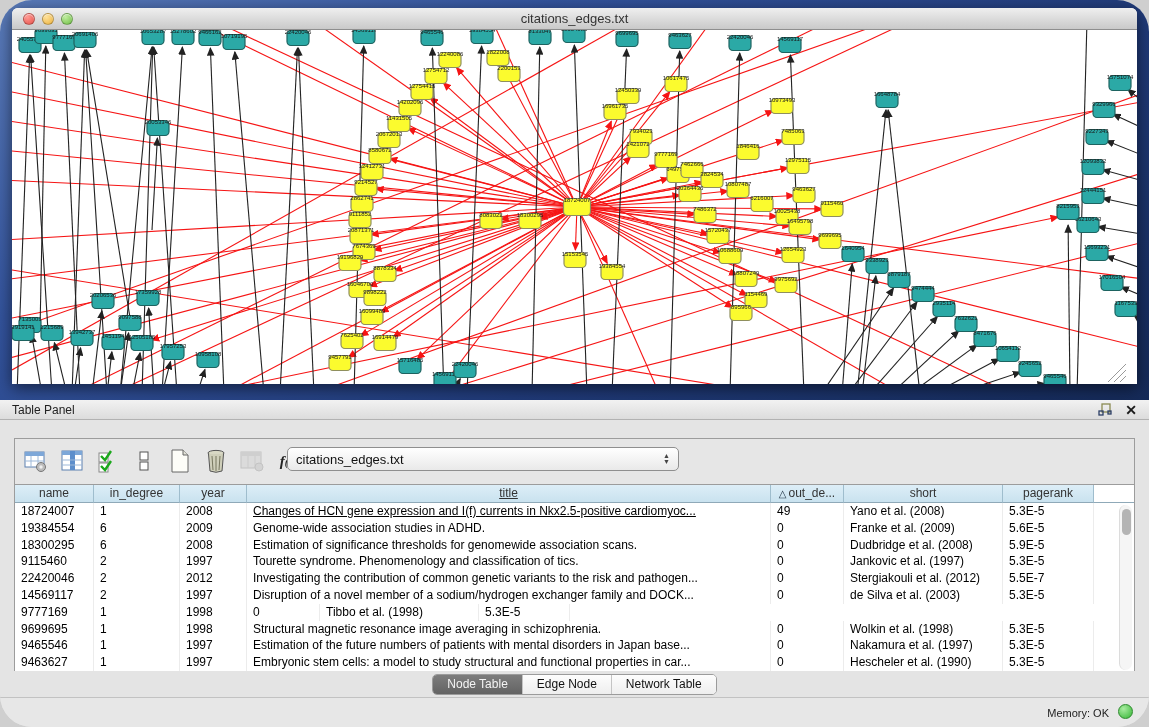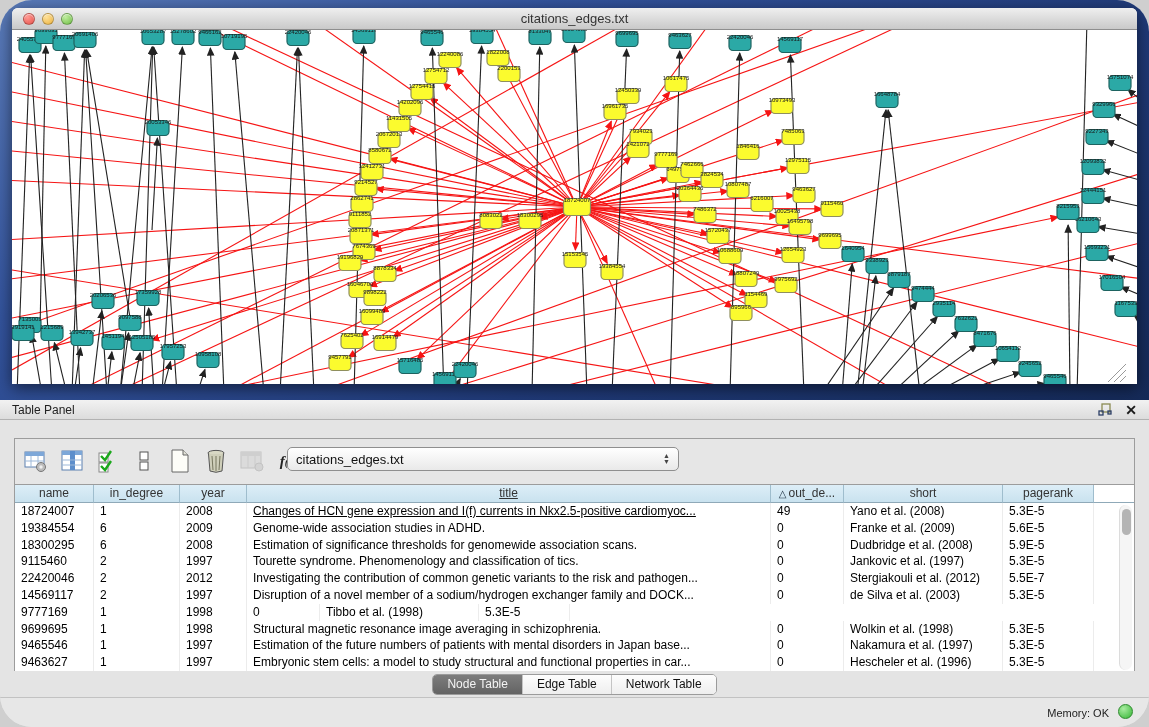--- a/index.html
+++ b/index.html
@@ -865,34 +865,34 @@
             <div class="td" style="width: 73px;">0</div>
             <div class="td" style="width: 159px;">Nakamura et al. (1997)</div>
             <div class="td" style="width: 91px;">5.3E-5</div>
           </div>
           <div class="trow">
             <div class="td" style="width: 79px;">9463627</div>
             <div class="td" style="width: 86px;">1</div>
             <div class="td" style="width: 67px;">1997</div>
             <div class="td" style="width: 524px;">Embryonic stem cells: a model to study structural and functional properties in car...</div>
             <div class="td" style="width: 73px;">0</div>
-            <div class="td" style="width: 159px;">Hescheler et al. (1996)</div>
+            <div class="td" style="width: 159px;">Hescheler et al. (1990)</div>
             <div class="td" style="width: 91px;">5.3E-5</div>
           </div>
         </div>
       <div class="vscroll">
         <div class="vthumb"></div>
       </div>
     </div>
   </div>
 
   <div class="tabbar">
     <div class="segbox" id="segbox">
         <div class="seg sel">Node Table</div>
-        <div class="seg">Edge Table</div>
+        <div class="seg">Edge Node</div>
         <div class="seg">Network Table</div>
       </div>
   </div>
 
   <div class="statusbar">
     <div class="mem">Memory: OK</div>
     <div class="memdot"></div>
   </div>
 
 </div>

